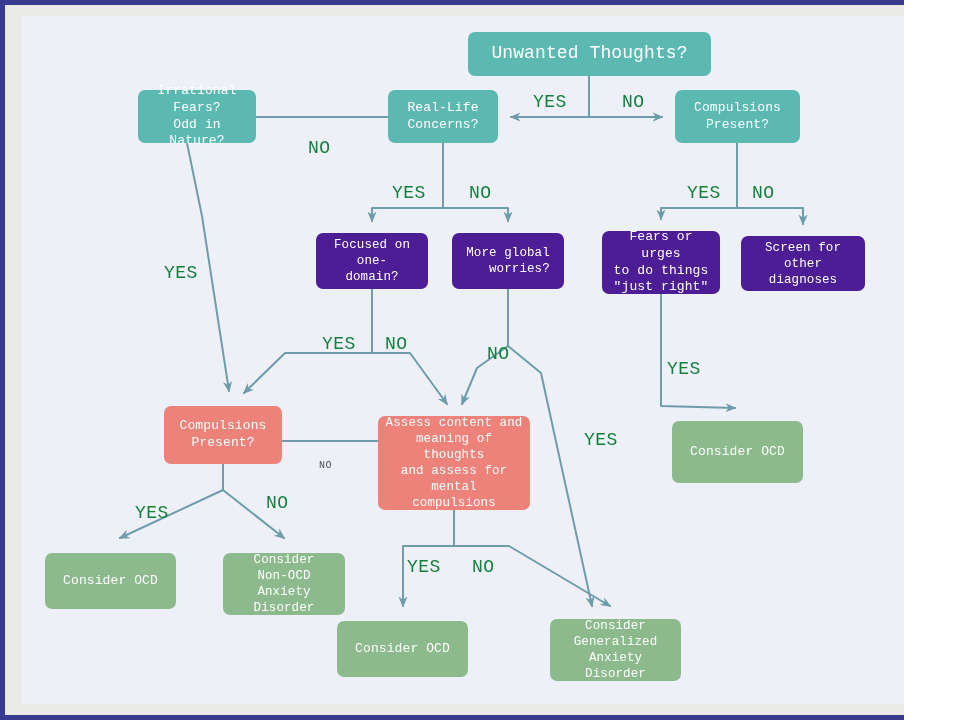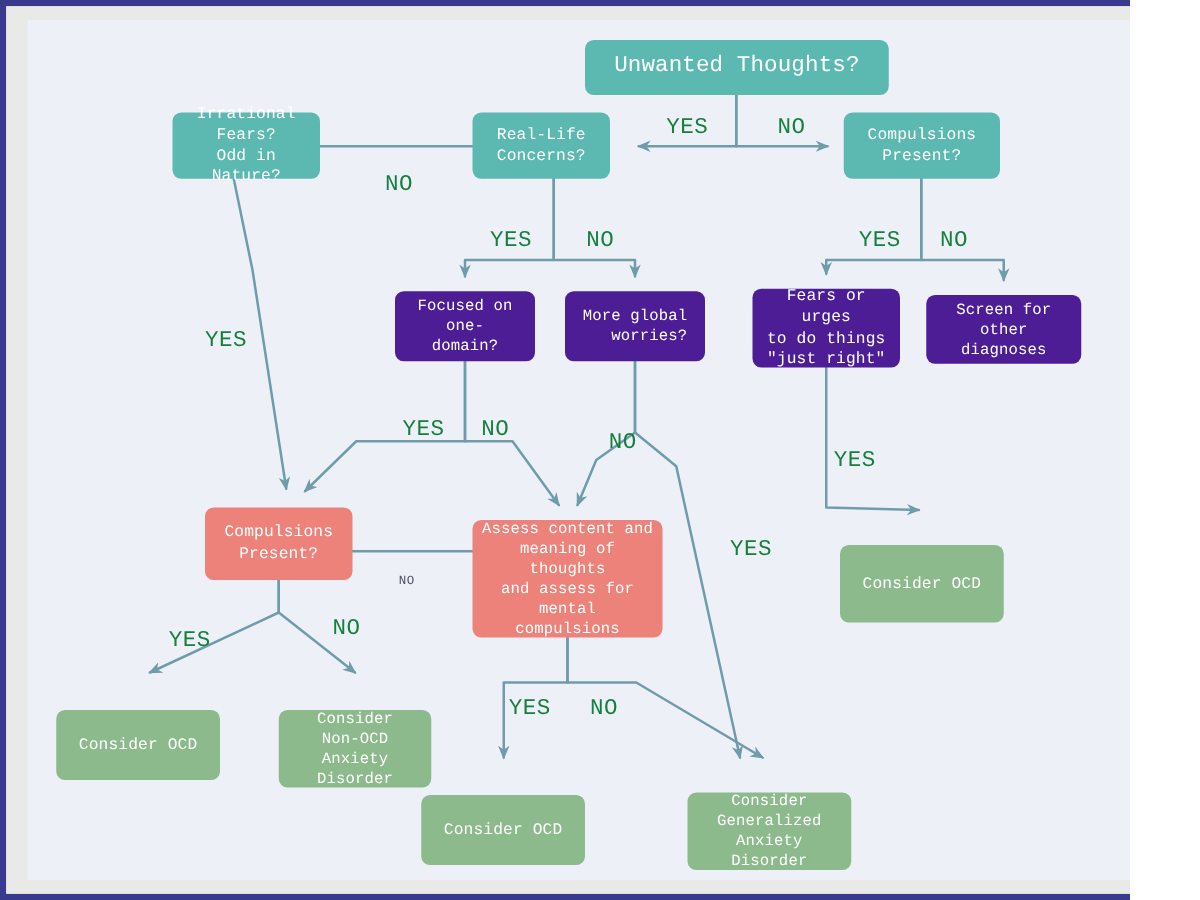--- a/index.html
+++ b/index.html
@@ -56,21 +56,21 @@
     justify-content: center;
     text-align: center;
     line-height: 1.28;
     white-space: pre-line;
     padding: 4px 6px;
     letter-spacing: 0.1px;
   }
   .teal   { background: #5cb9b2; }
   .orange { background: #4c1d95; }
   .salmon { background: #ec8279; }
-  .green  { background: #8dba8d; margin-top: 15px; }
+  .green  { background: #8dba8d; }
 
   .elabel {
     position: absolute;
     color: #15803d;
     font-size: 18px;
     letter-spacing: 0.4px;
     white-space: nowrap;
   }
   .elabel.small { font-size: 10px; color: #4a4f5c; }
 </style>
@@ -119,21 +119,21 @@
 
         <path d="M432,494 L432,530 L381,530 L381,590" marker-end="url(#ah)"></path>
         <path d="M432,494 L432,530 L487,530 L588,590" marker-end="url(#ah)"></path>
       </g>
     </svg>
 
     <div id="nodes">
         <div class="node teal" style="left: 446px; top: 16px; width: 243px; height: 44px; font-size: 18px;">Unwanted Thoughts?</div>
         <div class="node teal" style="left: 116px; top: 74px; width: 118px; height: 53px; font-size: 13px;">Irrational Fears?
 Odd in Nature?</div>
-        <div class="node teal" style="left: 356px; top: 74px; width: 110px; height: 53px; font-size: 13px; text-align: right;">Real-Life
+        <div class="node teal" style="left: 366px; top: 74px; width: 110px; height: 53px; font-size: 13px; text-align: right;">Real-Life
 Concerns?</div>
         <div class="node teal" style="left: 653px; top: 74px; width: 125px; height: 53px; font-size: 13px;">Compulsions
 Present?</div>
         <div class="node orange" style="left: 294px; top: 217px; width: 112px; height: 56px; font-size: 12.5px;">Focused on one-
 domain?</div>
         <div class="node orange" style="left: 430px; top: 217px; width: 112px; height: 56px; font-size: 12.5px; text-align: right;">More global
 worries?</div>
         <div class="node orange" style="left: 580px; top: 215px; width: 118px; height: 63px; font-size: 13px;">Fears or urges
 to do things
 "just right"</div>

